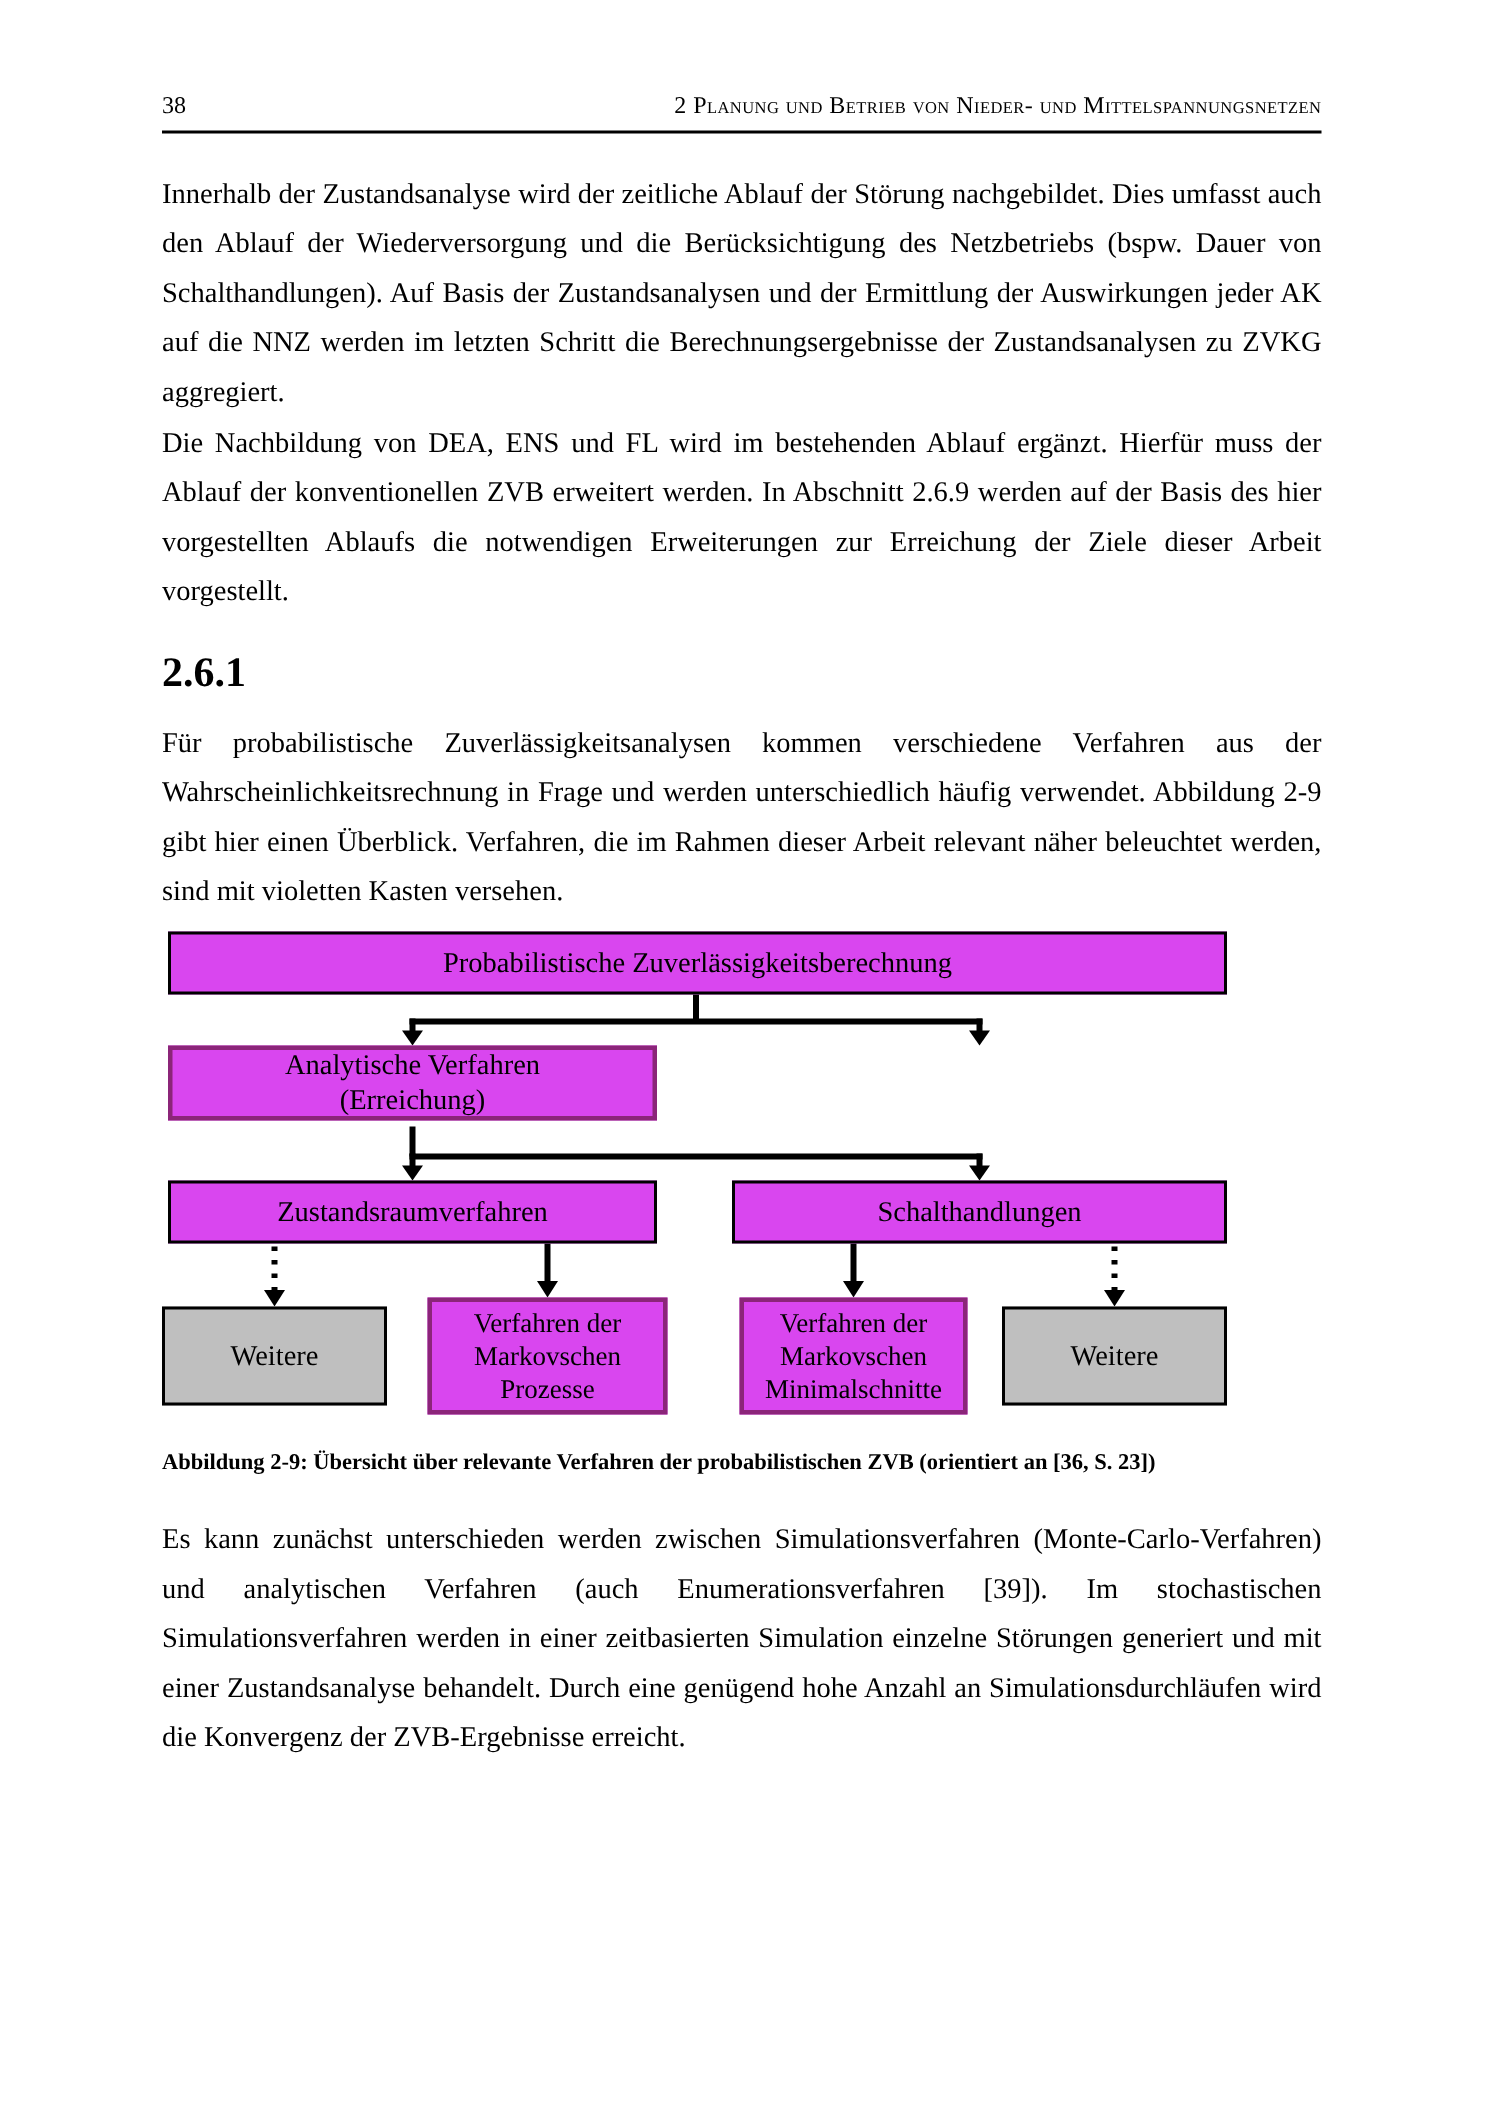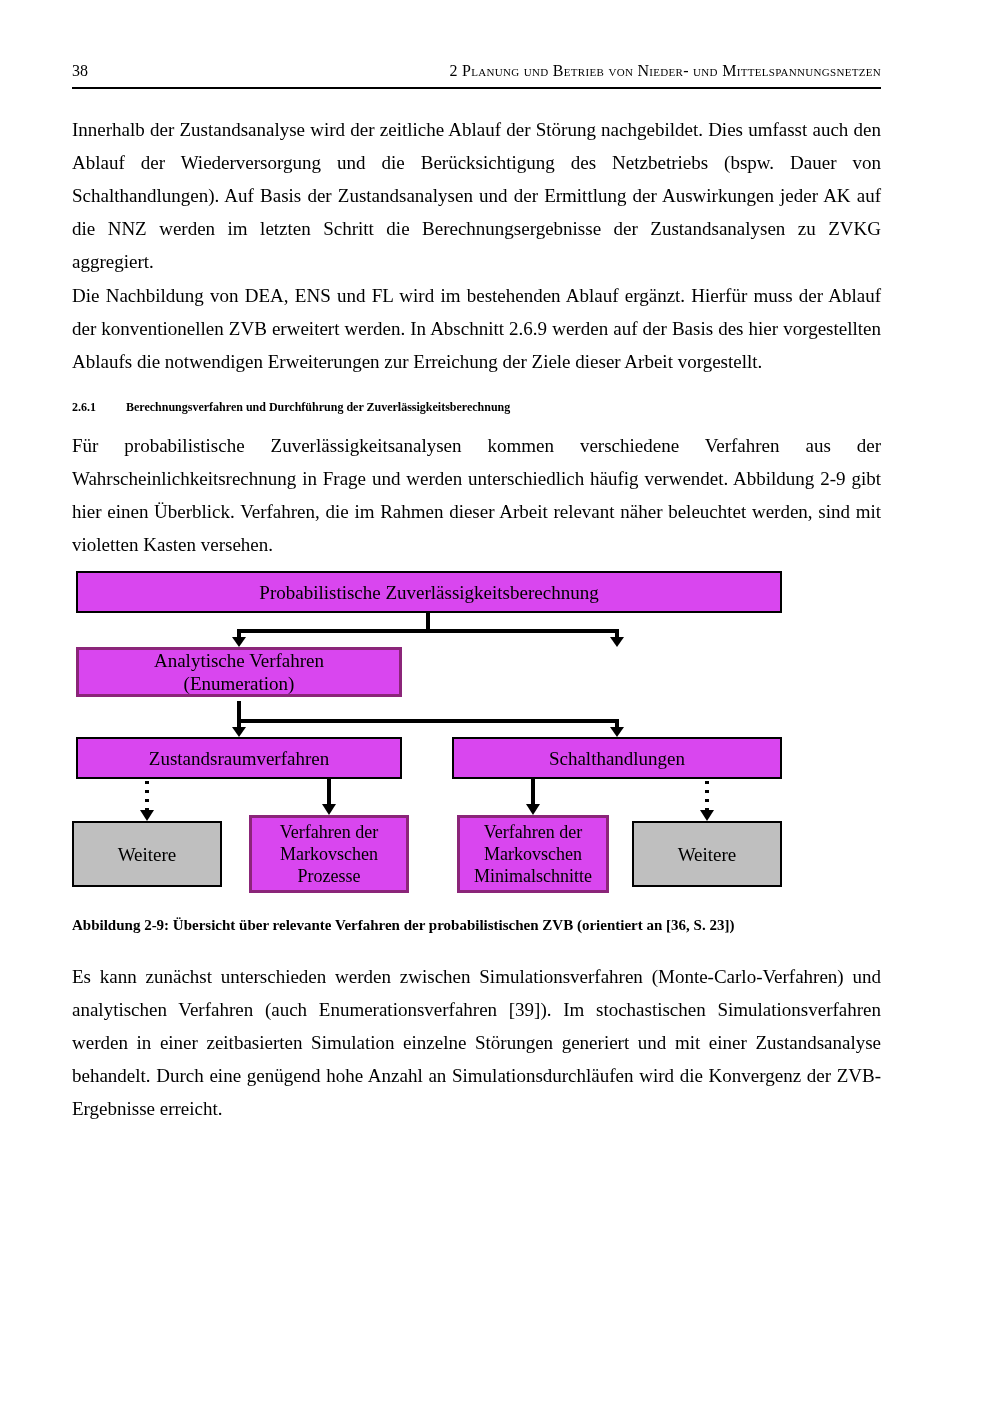--- a/index.html
+++ b/index.html
@@ -5,21 +5,21 @@
   * { margin: 0; padding: 0; box-sizing: border-box; }
   html, body { background: #ffffff; }
   body {
     width: 1000px; height: 1413px;
     font-family: "Liberation Serif", serif;
     color: #000;
   }
   .page {
     position: relative;
     width: 1000px; height: 1413px;
-    padding: 62px 119px 0 72px;
+    padding: 62px 119px 0 108px;
     background: #fff;
     overflow: hidden;
   }
   
   .running-head {
     display: flex; justify-content: space-between; align-items: baseline;
     font-size: 16px;
   }
   .head-title { font-variant: small-caps; letter-spacing: 0.3px; }
   .head-rule {
@@ -31,21 +31,21 @@
     font-size: 19px; line-height: 33px;
     text-align: justify;
   }
   .p1 { margin-top: 24px; }
   .p2 { margin-top: 1px; }
   .p3 { margin-top: 14px; }
   .p4 { margin-top: 26px; }
   
   .section-heading {
     margin-top: 22px;
-    font-size: 12px; font-weight: bold;
+    font-size: 28px; font-weight: bold;
     display: flex;
   }
   .sec-num { margin-right: 30px; }
   
   .figure {
     position: relative;
     width: 713px; height: 322px;
     margin-top: 10px;
   }
   .figure svg { position: absolute; left: 0; top: 0; z-index: 0; }
@@ -78,21 +78,20 @@
     <span class="head-title">2 Planung und Betrieb von Nieder- und Mittelspannungsnetzen</span>
   </header>
   <hr class="head-rule">
 
   <p class="body p1">Innerhalb der Zustandsanalyse wird der zeitliche Ablauf der Störung nachgebildet. Dies umfasst auch den Ablauf der Wiederversorgung und die Berücksichtigung des Netzbetriebs (bspw. Dauer von Schalthandlungen). Auf Basis der Zustandsanalysen und der Ermittlung der Auswirkungen jeder AK auf die NNZ werden im letzten Schritt die Berechnungsergebnisse der Zustandsanalysen zu ZVKG aggregiert.</p>
 
   <p class="body p2">Die Nachbildung von DEA, ENS und FL wird im bestehenden Ablauf ergänzt. Hierfür muss der Ablauf der konventionellen ZVB erweitert werden. In Abschnitt 2.6.9 werden auf der Basis des hier vorgestellten Ablaufs die notwendigen Erweiterungen zur Erreichung der Ziele dieser Arbeit vorgestellt.</p>
 
   <h2 class="section-heading">
     <span class="sec-num">2.6.1</span>
-    <span>Berechnungsverfahren und Durchführung der Zuverlässigkeitsberechnung</span>
   </h2>
 
   <p class="body p3">Für probabilistische Zuverlässigkeitsanalysen kommen verschiedene Verfahren aus der Wahrscheinlichkeitsrechnung in Frage und werden unterschiedlich häufig verwendet. Abbildung 2-9 gibt hier einen Überblick. Verfahren, die im Rahmen dieser Arbeit relevant näher beleuchtet werden, sind mit violetten Kasten versehen.</p>
 
   <div class="figure">
 
     <svg width="713" height="322" viewBox="0 0 713 322">
 
       <line x1="356" y1="42" x2="356" y2="60" stroke="#000" stroke-width="4"></line>
       <line x1="165" y1="60" x2="547" y2="60" stroke="#000" stroke-width="4"></line>
@@ -118,21 +117,21 @@
       <line x1="635" y1="210" x2="635" y2="240" stroke="#000" stroke-width="4" stroke-dasharray="3 6"></line>
       <polygon points="628,239 642,239 635,250" fill="#000"></polygon>
     </svg>
 
     <div class="node" style="left:4px; top:0; width:706px; height:42px">
       <span>Probabilistische Zuverlässigkeitsberechnung</span>
     </div>
 
     <div class="node purple" style="left:4px; top:76px; width:326px; height:50px">
       <span>Analytische Verfahren</span>
-      <span>(Enumeration)</span>
+      <span>(Erreichung)</span>
     </div>
 
 
     <div class="node" style="left:4px; top:166px; width:326px; height:42px">
       <span>Zustandsraumverfahren</span>
     </div>
 
     <div class="node" style="left:380px; top:166px; width:330px; height:42px">
       <span>Schalthandlungen</span>
     </div>

